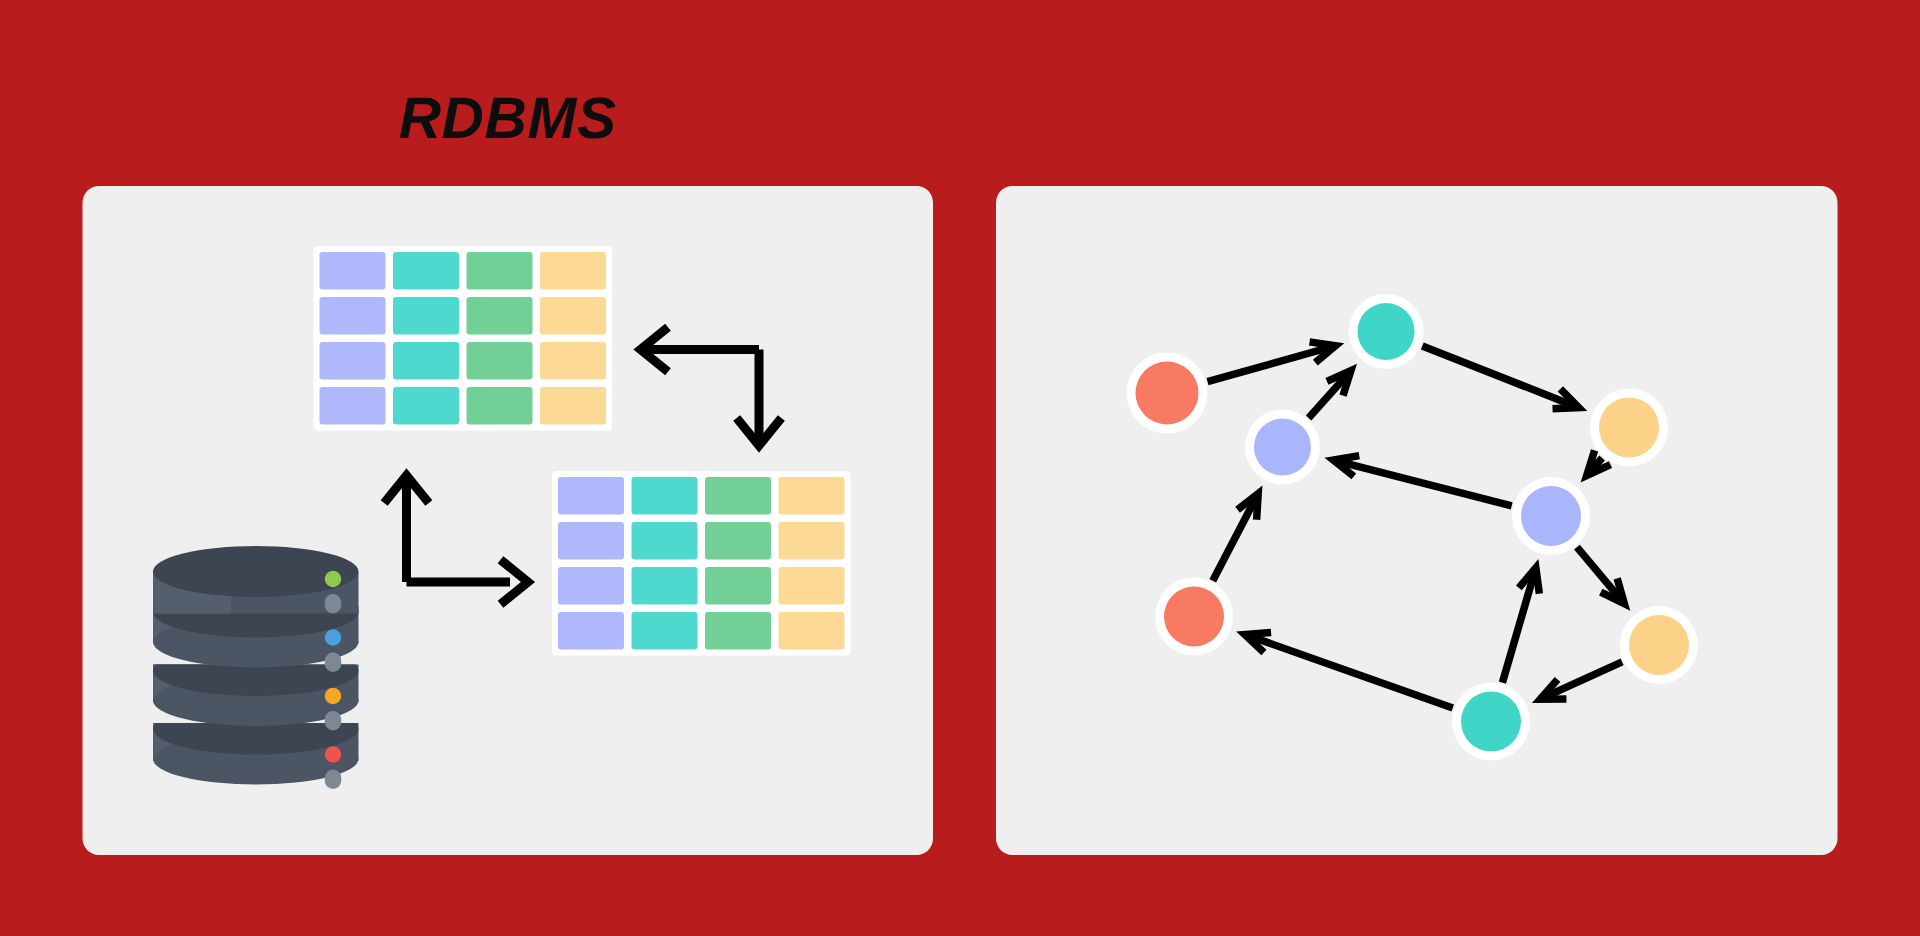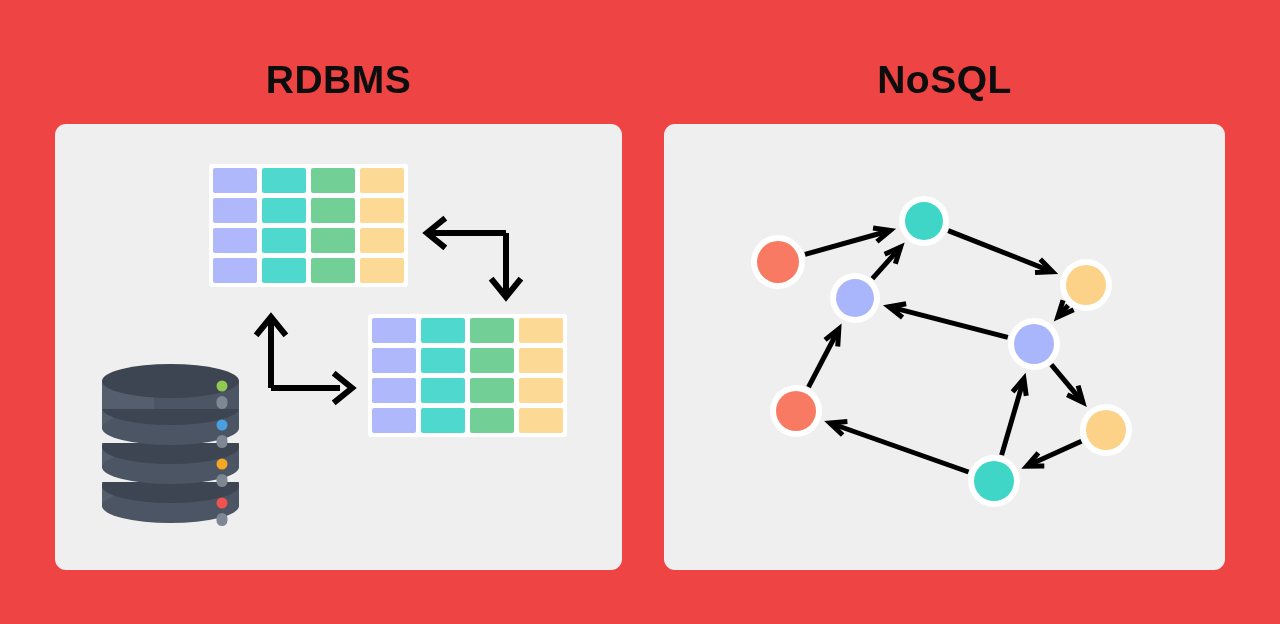--- a/index.html
+++ b/index.html
@@ -12,21 +12,22 @@
     width: 1280px;
     height: 624px;
     overflow: hidden;
     font-family: "Liberation Sans", sans-serif;
     position: relative;
   }
   #stage {
     position: relative;
     width: 1280px;
     height: 624px;
-    background: #ef4444;
+    background: #b91c1c;
+    font-style: italic;
   }
 
   
   .panel-title {
     position: absolute;
     font-family: "Liberation Sans", sans-serif;
     font-weight: bold;
     font-size: 39px;
     letter-spacing: 0.5px;
     color: #0d0d0d;
@@ -100,21 +101,20 @@
     position: absolute;
   }
 </style>
 </head>
 <body>
 
 <div id="stage">
 
   <div class="panel-title" id="title-rdbms">RDBMS</div>
 
-  <div class="panel-title" id="title-nosql">NoSQL</div>
 
   <div class="panel" id="panel-rdbms"></div>
 
   <div id="db-icon">
     <svg width="145" height="165" viewBox="0 0 145 165" xmlns="http://www.w3.org/2000/svg">
       <defs>
         <clipPath id="clipD1">
             <rect x="0" y="0" width="145" height="46"></rect>
           </clipPath>
         <clipPath id="clipD2">

